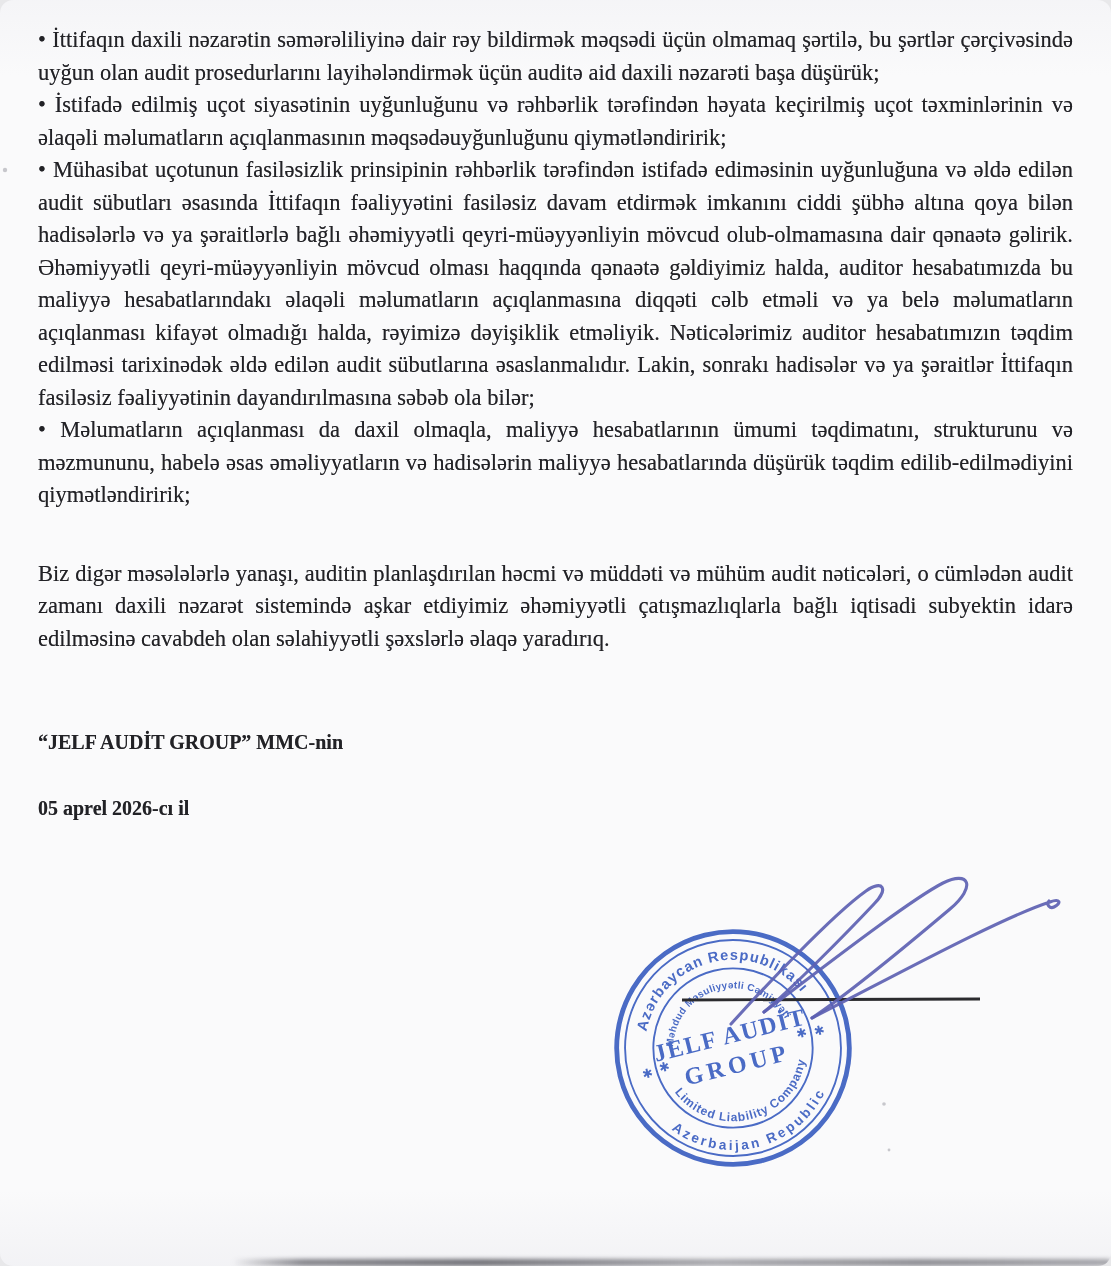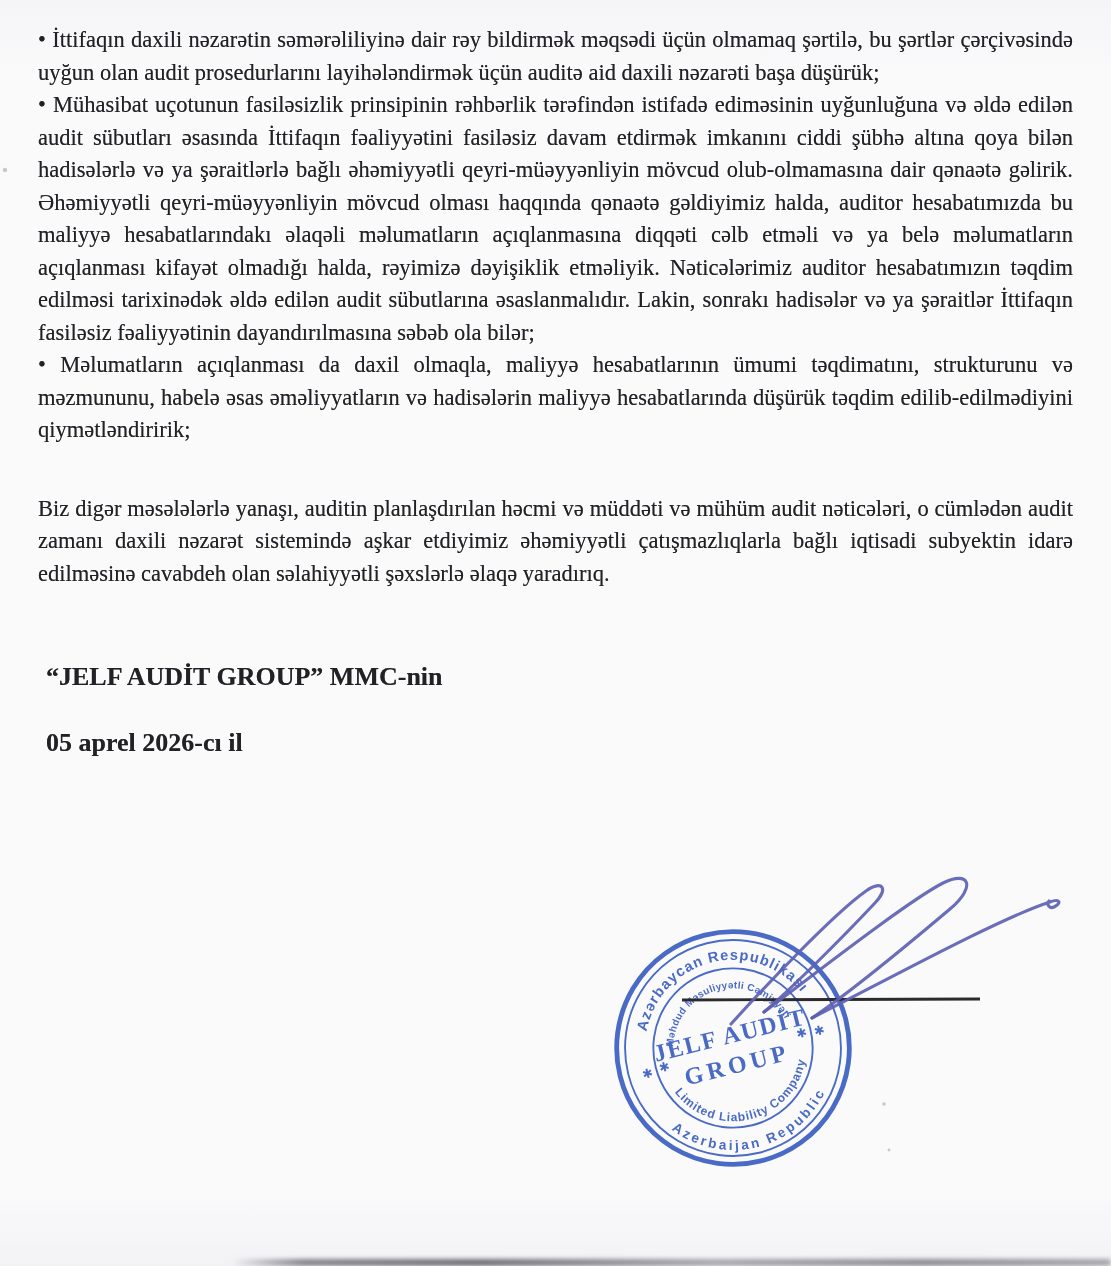--- a/index.html
+++ b/index.html
@@ -5,37 +5,38 @@
   html,body { margin:0; padding:0; background:#e8e8ea; }
   .page {
     position:relative;
     width:1111px; height:1266px;
     margin:0 auto;
     background: var(--page-bg, #fafafb);
     background-image: linear-gradient(180deg, rgba(235,235,240,.35) 0%, rgba(255,255,255,0) 6%, rgba(255,255,255,0) 94%, rgba(225,225,232,.3) 100%);
     overflow:hidden;
     font-family:"Liberation Serif","DejaVu Serif",serif;
     color: var(--text-ink, #222226);
+    border-radius: 13px;
   }
   .content {
     position:absolute; left:38px; top:24px; width:1035px;
   }
   .par {
     margin:0;
     font-size:22.5px;
     line-height:32.5px;
     text-align:justify;
     text-justify:inter-word;
     text-shadow:0 0 .6px rgba(35,35,40,.55);
   }
   .closing { margin-top:46px; }
   .heading {
-    margin:8px;
+    margin:0;
     font-weight:bold;
-    font-size:26px;
+    font-size:20px;
     line-height:30px;
     text-shadow:0 0 .6px rgba(35,35,40,.5);
   }
   .company  { margin-top:72px; }
   .role     { margin-top:44px; }
   .name     { margin-top:3px; padding-left:8px; }
   .date     { margin-top:36px; }
   .location { margin-top:34px; }
 
   
@@ -79,20 +80,21 @@
     border-radius:3px;
   }
 </style>
 </head>
 <body>
 
 <div class="page">
 
   <main class="content">
     <p class="par">• İttifaqın daxili nəzarətin səmərəliliyinə dair rəy bildirmək məqsədi üçün olmamaq şərtilə, bu şərtlər çərçivəsində uyğun olan audit prosedurlarını layihələndirmək üçün auditə aid daxili nəzarəti başa düşürük;</p>
+    <p class="par">• İstifadə edilmiş uçot siyasətinin uyğunluğunu və rəhbərlik tərəfindən həyata keçirilmiş uçot təxminlərinin və əlaqəli məlumatların açıqlanmasının məqsədəuyğunluğunu qiymətləndiririk;</p>
     <p class="par">• Mühasibat uçotunun fasiləsizlik prinsipinin rəhbərlik tərəfindən istifadə ediməsinin uyğunluğuna və əldə edilən audit sübutları əsasında İttifaqın fəaliyyətini fasiləsiz davam etdirmək imkanını ciddi şübhə altına qoya bilən hadisələrlə və ya şəraitlərlə bağlı əhəmiyyətli qeyri-müəyyənliyin mövcud olub-olmamasına dair qənaətə gəlirik. Əhəmiyyətli qeyri-müəyyənliyin mövcud olması haqqında qənaətə gəldiyimiz halda, auditor hesabatımızda bu maliyyə hesabatlarındakı əlaqəli məlumatların açıqlanmasına diqqəti cəlb etməli və ya belə məlumatların açıqlanması kifayət olmadığı halda, rəyimizə dəyişiklik etməliyik. Nəticələrimiz auditor hesabatımızın təqdim edilməsi tarixinədək əldə edilən audit sübutlarına əsaslanmalıdır. Lakin, sonrakı hadisələr və ya şəraitlər İttifaqın fasiləsiz fəaliyyətinin dayandırılmasına səbəb ola bilər;</p>
     <p class="par">• Məlumatların açıqlanması da daxil olmaqla, maliyyə hesabatlarının ümumi təqdimatını, strukturunu və məzmununu, habelə əsas əməliyyatların və hadisələrin maliyyə hesabatlarında düşürük təqdim edilib-edilmədiyini qiymətləndiririk;</p>
     <p class="par closing">Biz digər məsələlərlə yanaşı, auditin planlaşdırılan həcmi və müddəti və mühüm audit nəticələri, o cümlədən audit zamanı daxili nəzarət sistemində aşkar etdiyimiz əhəmiyyətli çatışmazlıqlarla bağlı iqtisadi subyektin idarə edilməsinə cavabdeh olan səlahiyyətli şəxslərlə əlaqə yaradırıq.</p>
 
     <p class="heading company">“JELF AUDİT GROUP” MMC-nin</p>
     <p class="heading date">05 aprel 2026-cı il</p>
   </main>
 
   <div class="stamp-wrap">
     <svg viewBox="0 0 250 250" width="262" height="262">

